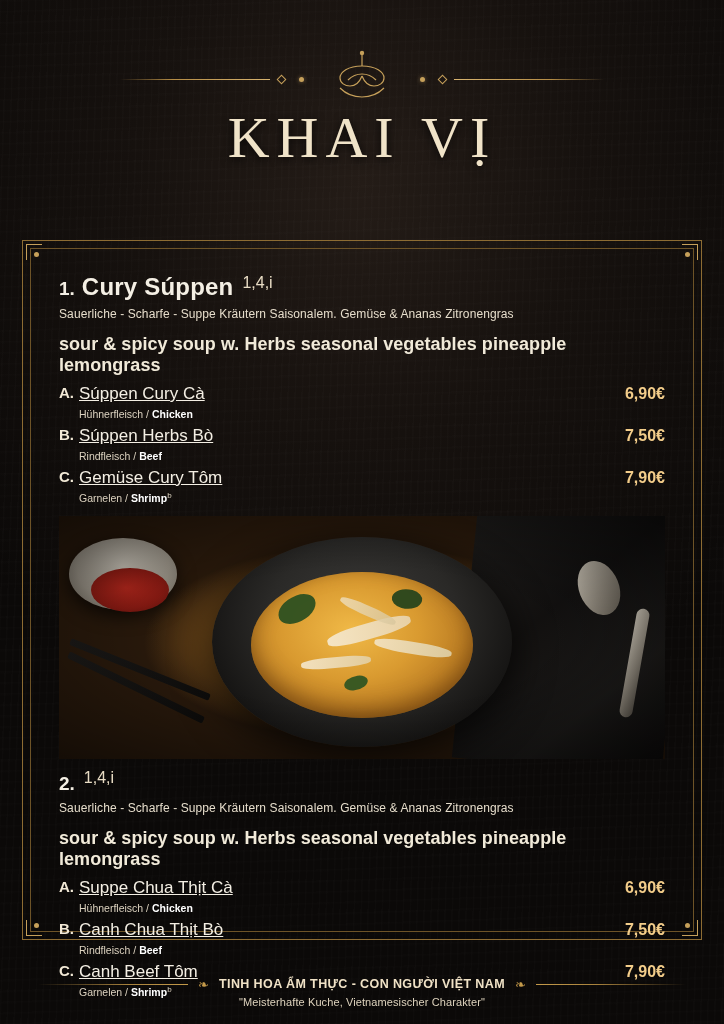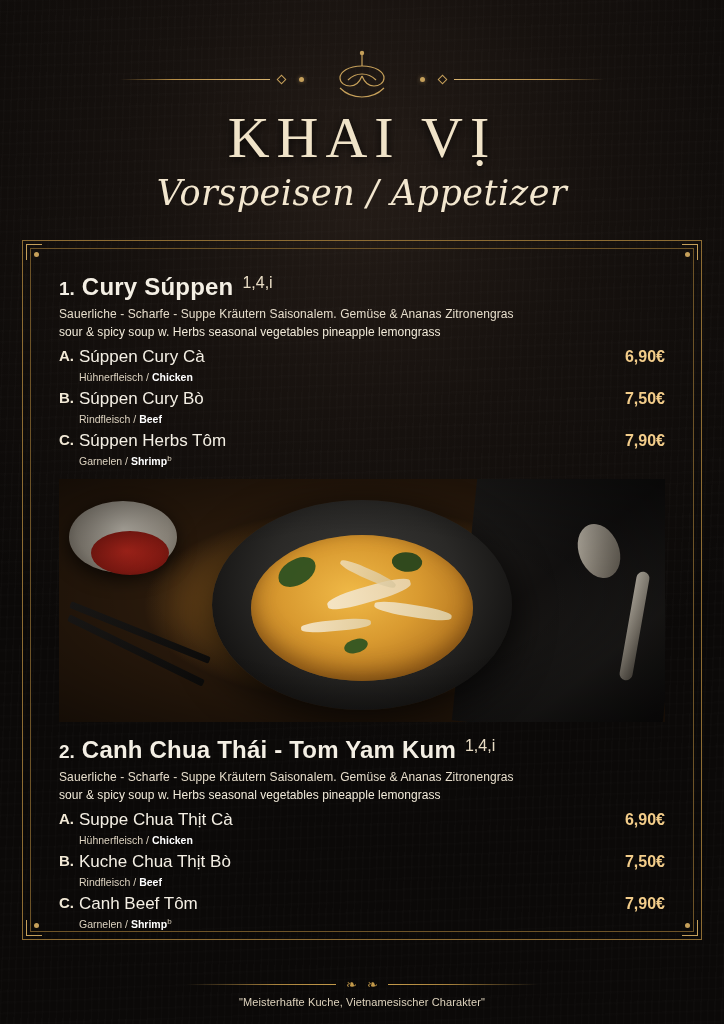--- a/index.html
+++ b/index.html
@@ -121,35 +121,35 @@
   }
   .sec-sup {
     font-size: 16px; color: #e8dcc4; position: relative; top: -7px;
     margin-left: 2px;
   }
   .sec-desc-de {
     margin-top: 6px;
     font-size: 12px; color: #e6ddcb; letter-spacing: 0.1px;
   }
   .sec-desc-en {
-    margin-top: 4px;
-    font-size: 12px; color: #f1ead9; font-weight: normal; letter-spacing: 0.05px;
+    margin-top: 13px;
+    font-size: 18px; color: #f1ead9; font-weight: bold; letter-spacing: 0.05px;
   }
 
   .items { margin-top: 8px; }
   .item { position: relative; padding-left: 20px; margin-top: 6px; }
   .item-row {
     display: flex; align-items: baseline; justify-content: space-between;
   }
   .item-letter {
     position: absolute; left: 0; top: 0;
     font-size: 15px; font-weight: bold; color: #f2e9d6;
   }
   .item-name {
-    font-size: 17px; color: #f4efe4; font-weight: 400;
+    font-size: 17px; color: #f4efe4; font-weight: 400; text-decoration: underline;
   }
   .item-price {
     font-size: 16px; color: #f3cd8a; font-weight: bold; white-space: nowrap;
   }
   .item-sub {
     font-size: 10.5px; color: #ddd3c0; margin-top: 4px;
   }
   .item-sub b { color: #ffffff; }
   .sup-small { font-size: 8px; position: relative; top: -4px; }
 
@@ -281,21 +281,20 @@
         <circle cx="48" cy="3" r="2.2" fill="#c6a05a"></circle>
       </svg>
     </span>
     <span class="orn-dot"></span>
     <span class="orn-diamond"></span>
     <span class="orn-line right"></span>
   </div>
 
   <div class="title-block">
     <div class="title-main">KHAI VỊ</div>
-    <div class="title-sub">Vorspeisen / Appetizer</div>
   </div>
 
   <div class="panel">
     <div class="panel-inner">
       <span class="corner tl"></span>
       <span class="corner tr"></span>
       <span class="corner bl"></span>
       <span class="corner br"></span>
       <span class="corner-dot cd tl"></span>
       <span class="corner-dot cd tr"></span>
@@ -322,33 +321,33 @@
               </div>
               <div class="item-sub">
                 <span>Hühnerfleisch /</span>
                 <b>Chicken</b><span class="sup-small"></span>
               </div>
             </div>
 
             <div class="item">
               <span class="item-letter">B.</span>
               <div class="item-row">
-                <span class="item-name">Súppen Cury Bò</span>
+                <span class="item-name">Súppen Herbs Bò</span>
                 <span class="item-price">7,50€</span>
               </div>
               <div class="item-sub">
                 <span>Rindfleisch /</span>
                 <b>Beef</b><span class="sup-small"></span>
               </div>
             </div>
 
             <div class="item">
               <span class="item-letter">C.</span>
               <div class="item-row">
-                <span class="item-name">Súppen Herbs Tôm</span>
+                <span class="item-name">Gemüse Cury Tôm</span>
                 <span class="item-price">7,90€</span>
               </div>
               <div class="item-sub">
                 <span>Garnelen /</span>
                 <b>Shrimp</b><span class="sup-small">b</span>
               </div>
             </div>
           </div>
         </div>
 
@@ -371,21 +370,20 @@
             <div class="garnish g4"></div>
             <div class="chopstick cs1"></div>
             <div class="chopstick cs2"></div>
             <div class="photo-vig"></div>
           </div>
         </div>
 
         <div class="section" style="margin-top:14px;">
           <div class="section-head">
             <span class="sec-num">2.</span>
-            <span class="sec-title">Canh Chua Thái - Tom Yam Kum</span>
             <span class="sec-sup">1,4,i</span>
           </div>
           <div class="sec-desc-de">Sauerliche - Scharfe - Suppe Kräutern Saisonalem. Gemüse &amp; Ananas Zitronengras</div>
           <div class="sec-desc-en">sour &amp; spicy soup w. Herbs seasonal vegetables pineapple lemongrass</div>
 
           <div class="items">
             <div class="item">
               <span class="item-letter">A.</span>
               <div class="item-row">
                 <span class="item-name">Suppe Chua Thịt Cà</span>
@@ -393,21 +391,21 @@
               </div>
               <div class="item-sub">
                 <span>Hühnerfleisch /</span>
                 <b>Chicken</b><span class="sup-small"></span>
               </div>
             </div>
 
             <div class="item">
               <span class="item-letter">B.</span>
               <div class="item-row">
-                <span class="item-name">Kuche Chua Thịt Bò</span>
+                <span class="item-name">Canh Chua Thịt Bò</span>
                 <span class="item-price">7,50€</span>
               </div>
               <div class="item-sub">
                 <span>Rindfleisch /</span>
                 <b>Beef</b><span class="sup-small"></span>
               </div>
             </div>
 
             <div class="item">
               <span class="item-letter">C.</span>
@@ -424,19 +422,20 @@
         </div>
 
       </div>
     </div>
   </div>
 
   <div class="footer">
     <div class="footer-line">
       <span class="fl-rule"></span>
       <span class="leaf">❧</span>
+      <span class="footer-title">TINH HOA ẨM THỰC - CON NGƯỜI VIỆT NAM</span>
       <span class="leaf">❧</span>
       <span class="fl-rule right"></span>
     </div>
     <div class="footer-sub">"Meisterhafte Kuche, Vietnamesischer Charakter"</div>
   </div>
 
 </div>
 
 </body></html>

